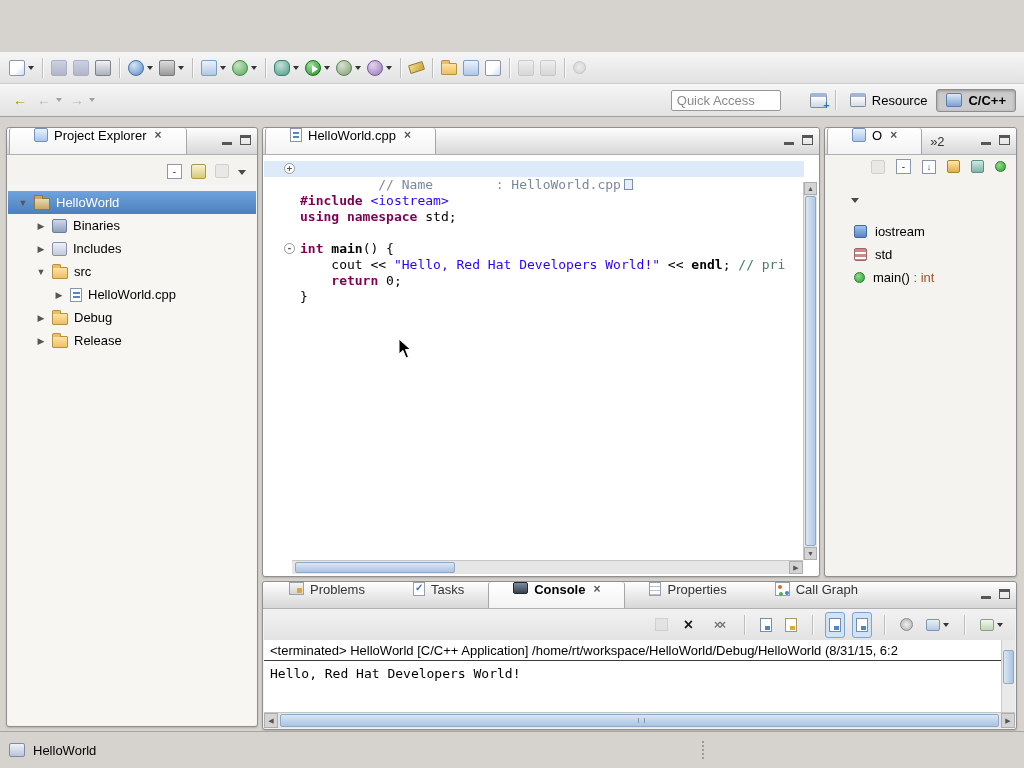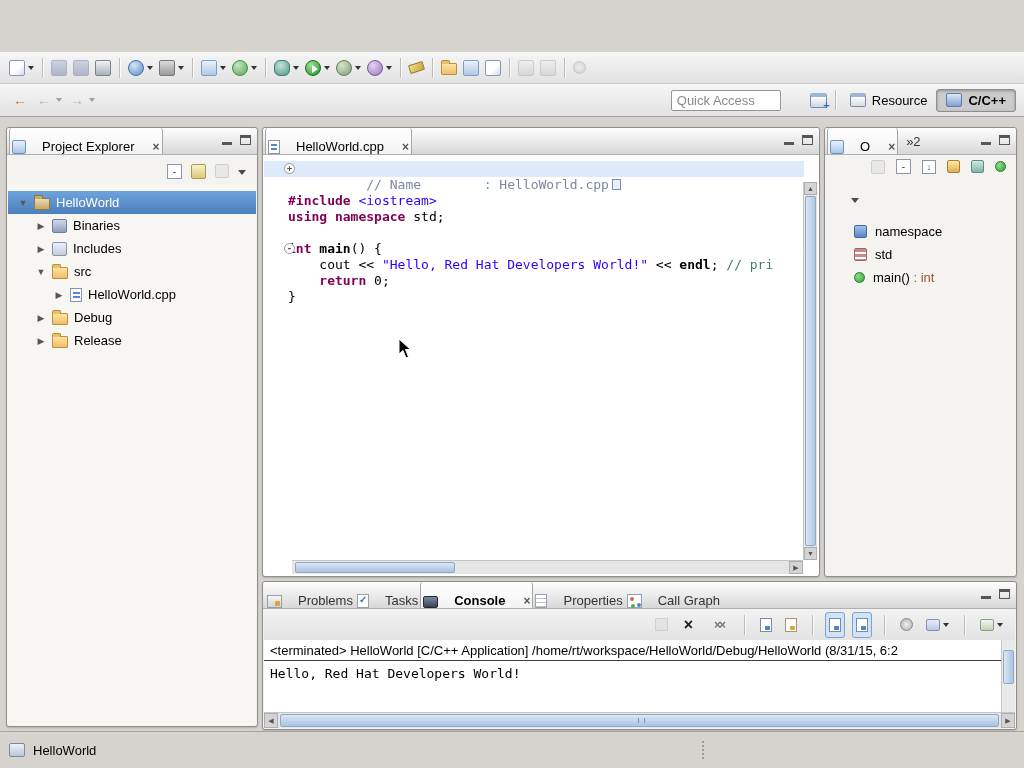--- a/index.html
+++ b/index.html
@@ -59,21 +59,21 @@
   .g-openpersp::after{content:"+";position:absolute;right:-4px;bottom:-4px;color:#2b6fbd;font-weight:bold;font-size:11px;line-height:1}
   .persp{display:flex;align-items:center;gap:6px;padding:3px 9px;border-radius:3px;font-size:13px}
   .persp .picon{width:16px;height:14px;border-radius:2px}
   .p-res{background:linear-gradient(#fdfdfd,#d8dde5);border:1px solid #7e8aa0;border-top:4px solid #9fb6d4}
   .p-cpp{background:linear-gradient(#dce9f8,#7fa2d2);border:1px solid #5a7fae}
   .persp.active{background:#cbcbcb;border:1px solid #8d8d8d;box-shadow:inset 0 1px 3px rgba(0,0,0,.3);font-weight:bold}
 
   
   .panel{position:absolute;border:1px solid #8f8f8f;background:#f4f3f0;border-radius:3px;box-shadow:0 1px 2px rgba(0,0,0,.18)}
   .tabrow{position:relative;height:27px;background:linear-gradient(#fefefe,#d7d7d7);border-bottom:1px solid #b0b0b0;display:flex;align-items:stretch;border-radius:3px 3px 0 0;padding-left:2px}
-  .tab{display:flex;align-items:flex-end;gap:16px;padding:0 2px;font-size:13px;color:#333;white-space:nowrap}
+  .tab{display:flex;align-items:flex-start;gap:6px;padding:0 24px;font-size:13px;color:#333;white-space:nowrap}
   .tab.active{background:linear-gradient(#ffffff,#f3f3f3);border-left:1px solid #a6a6a6;border-right:1px solid #a6a6a6;color:#000;border-radius:3px 3px 0 0}
   .tab .close{color:#555;font-size:12px;margin-left:2px}
   .tab .close::before{content:"×";font-weight:bold}
   .pbtns{position:absolute;right:6px;top:7px;display:flex;gap:8px;align-items:flex-start}
   .pb-min{width:10px;height:3px;background:#565656;margin-top:7px}
   .pb-max{width:11px;height:10px;border:1px solid #565656;border-top:3px solid #565656}
 
   
   #pe{left:6px;top:127px;width:252px;height:600px}
   #pe-toolbar{position:absolute;top:30px;left:1px;right:1px;height:26px;display:flex;align-items:center;justify-content:flex-end;gap:9px;padding-right:10px}
@@ -97,21 +97,21 @@
   .ti-inc{width:15px;height:14px;background:linear-gradient(#eef,#c3cbd8);border:1px solid #8a93a5;border-radius:2px}
   .ti-cpp{width:12px;height:14px;background:#fff;border:1px solid #8795ad;position:relative}
   .ti-cpp::after{content:"";position:absolute;left:2px;top:3px;width:7px;height:2px;background:#5b84c4;box-shadow:0 4px 0 #5b84c4}
 
   
   #editor{left:262px;top:127px;width:558px;height:450px;background:#fff}
   .g-cppfile{width:12px;height:14px;background:#fff;border:1px solid #8795ad;position:relative}
   .g-cppfile::after{content:"";position:absolute;left:2px;top:3px;width:6px;height:2px;background:#5b84c4;box-shadow:0 4px 0 #5b84c4}
   #ed-body{position:absolute;left:1px;right:1px;top:27px;bottom:1px;background:#fff;border-radius:0 0 3px 3px}
   #code{position:absolute;left:0;top:0;right:14px;bottom:14px;overflow:hidden;font-family:"DejaVu Sans Mono",monospace;font-size:13px;line-height:16px;padding-top:6px;background:#fff}
-  .cl{height:16px;white-space:pre;padding-left:24px;position:relative}
+  .cl{height:16px;white-space:pre;padding-left:36px;position:relative}
   .cl.cur{background:#dceafa}
   .fold{position:absolute;left:20px;top:2px;width:11px;height:11px;border:1px solid #9a9a9a;border-radius:50%;background:#fff;color:#555;display:flex;align-items:center;justify-content:center;font:bold 9px "DejaVu Sans Mono",monospace;line-height:1}
   .fold.plus::before{content:"+"}
   .fold.minus::before{content:"-"}
   .kw{color:#7f0055;font-weight:bold}
   .str{color:#2a00ff}
   .cmt{color:#3f7f5f}
   .cmtf{color:#7b87a0}
   .fnb{font-weight:bold}
   .endl{font-weight:bold}
@@ -410,21 +410,21 @@
       <span class="g-collapse"></span>
       <span class="g-sort"></span>
       <span class="g-hidef"></span>
       <span class="g-hides"></span>
       <span class="g-dotgreen"></span>
     </div>
     <div id="ol-chevron"></div>
     <div id="ol-items">
       <div class="orow">
         <span class="oi-include"></span>
-        <span>namespace</span>
+        <span>iostream</span>
       </div>
       <div class="orow">
         <span class="oi-ns"></span>
         <span>std</span>
       </div>
       <div class="orow">
         <span class="g-dotgreen"></span>
         <span><span>main()</span><span class="otype"> : int</span></span>
       </div>
     </div>

